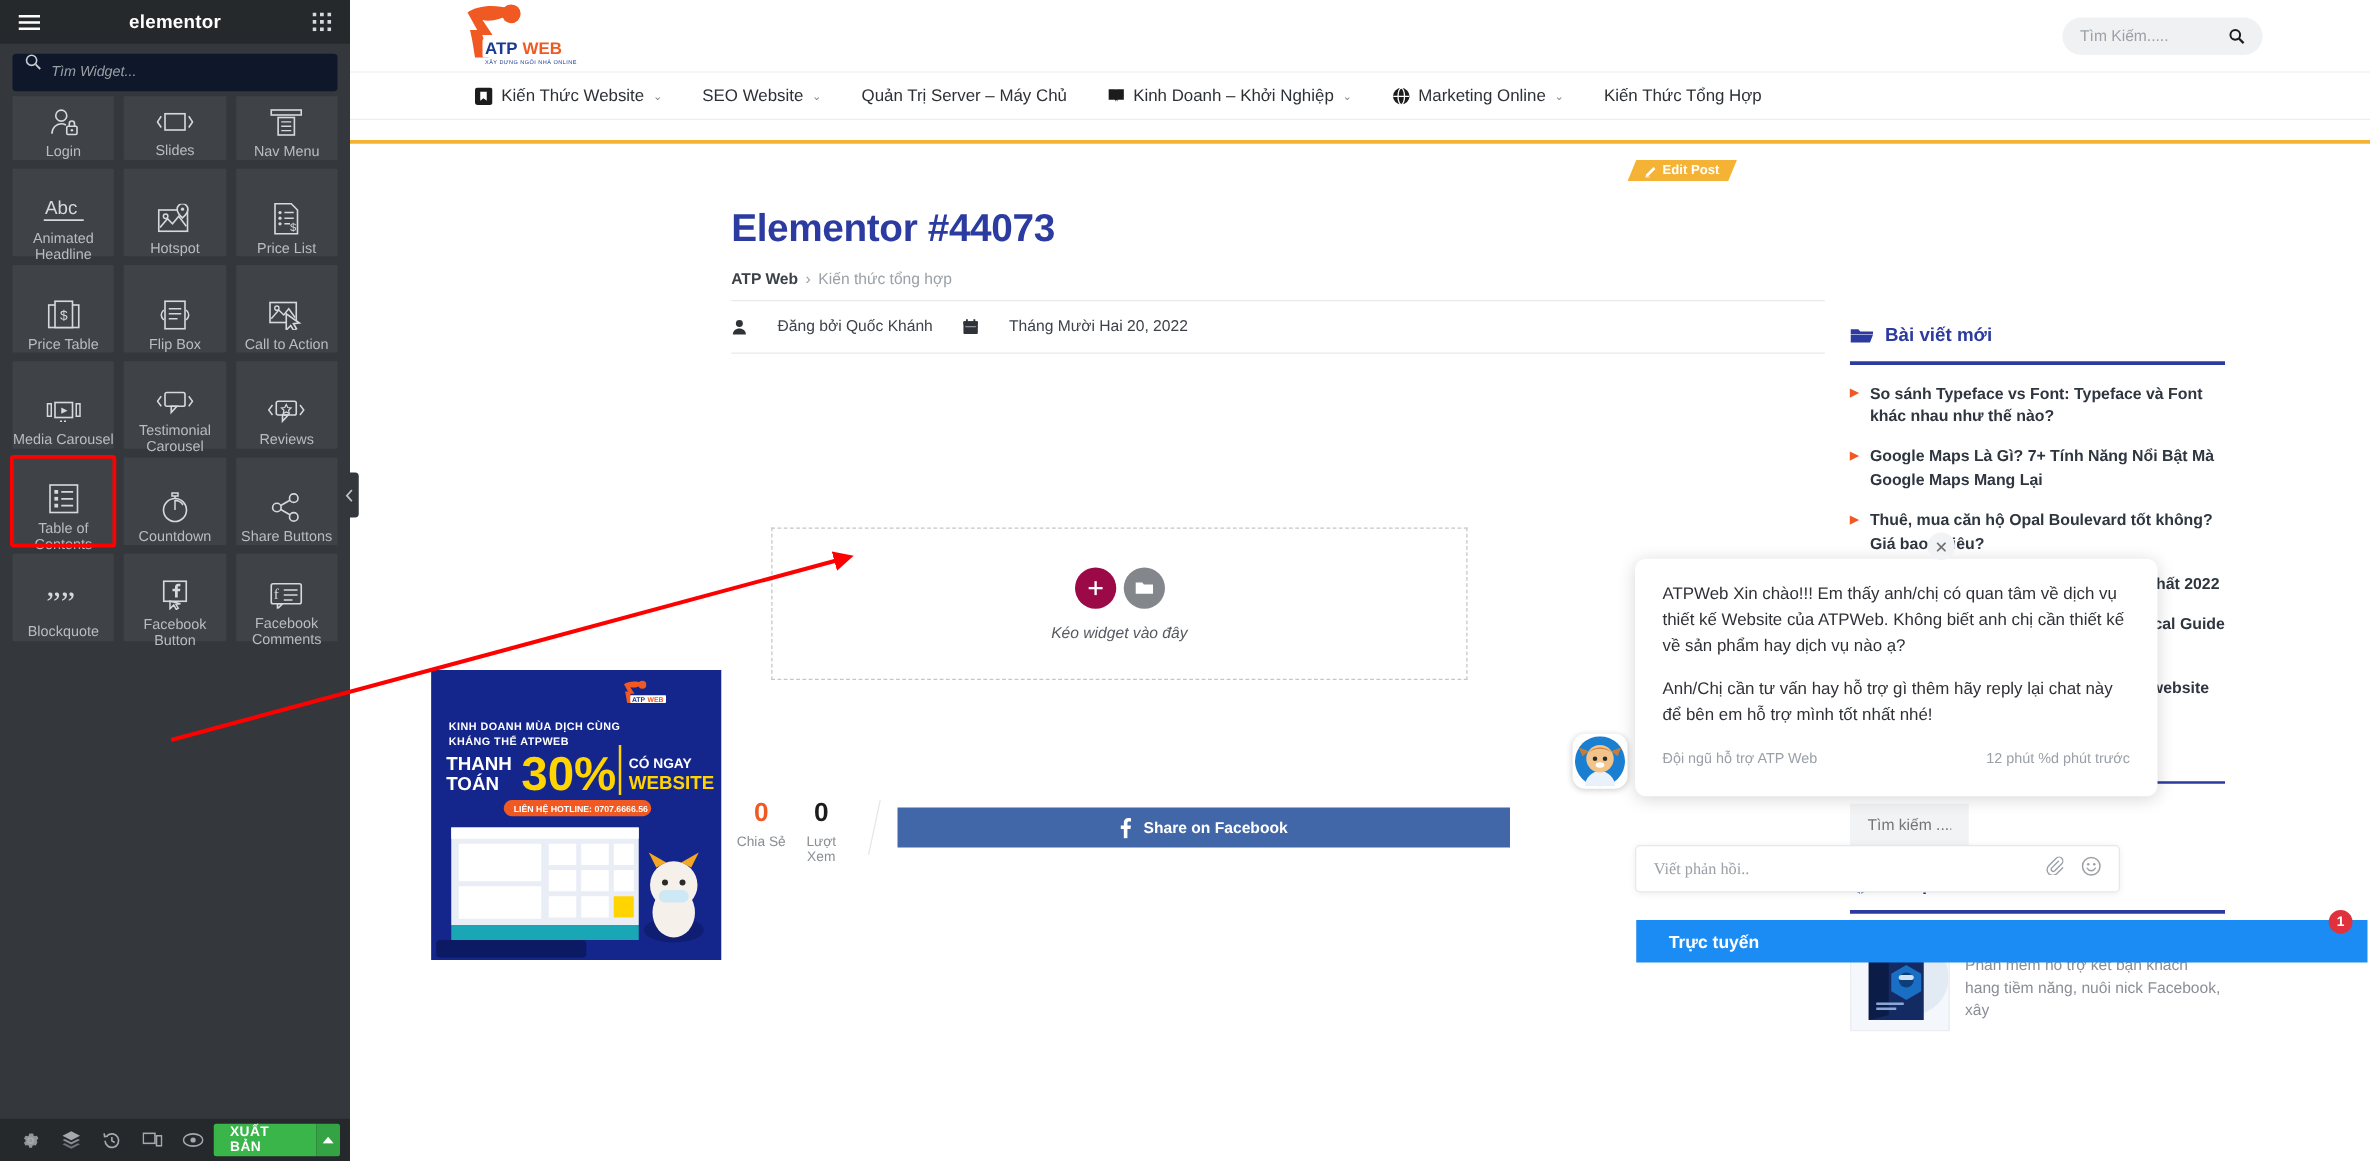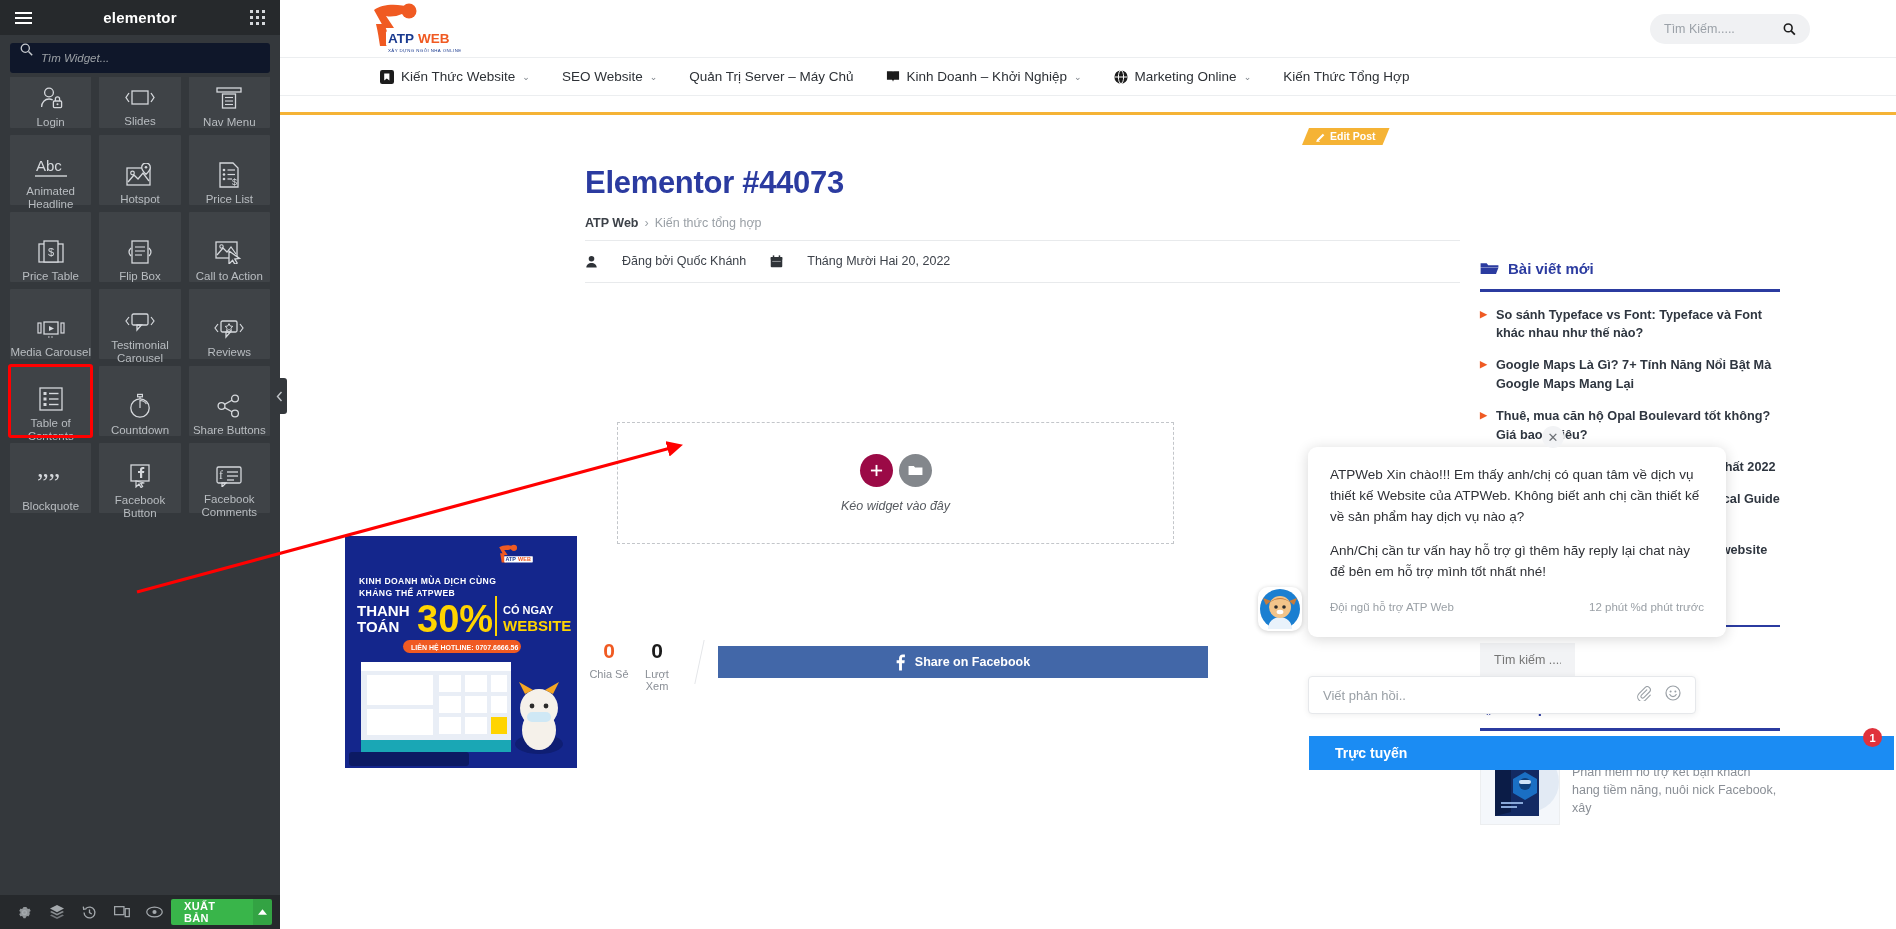--- a/index.html
+++ b/index.html
@@ -300,21 +300,21 @@
   }
   .chat-reply {
     position: absolute; left: 1028px; top: 676px;
     width: 388px; height: 38px; background: #fff;
     border: 1px solid #e6e8eb; border-radius: 4px;
     display: flex; align-items: center; padding: 0 14px;
     box-shadow: 0 1px 6px rgba(0,0,0,.07); z-index: 30;
   }
   .chat-reply input {
     flex: 1; border: 0; outline: 0; font-size: 13px; color: #8a8f96;
-    font-family: Liberation Sans, sans-serif;
+    font-family: Liberation Serif, serif;
   }
   .chat-reply input::placeholder { color: #9aa0a6; }
   .chat-reply .ricon { color: #9aa0a6; margin-left: 14px; cursor: pointer; }
   .online-bar {
     position: absolute; left: 1029px; top: 736px;
     width: 585px; height: 34px; background: #1b8cf3; color: #fff;
     display: flex; align-items: center; padding: 0 26px;
     font-size: 14px; font-weight: bold; z-index: 32; cursor: pointer;
   }
   .online-badge {

